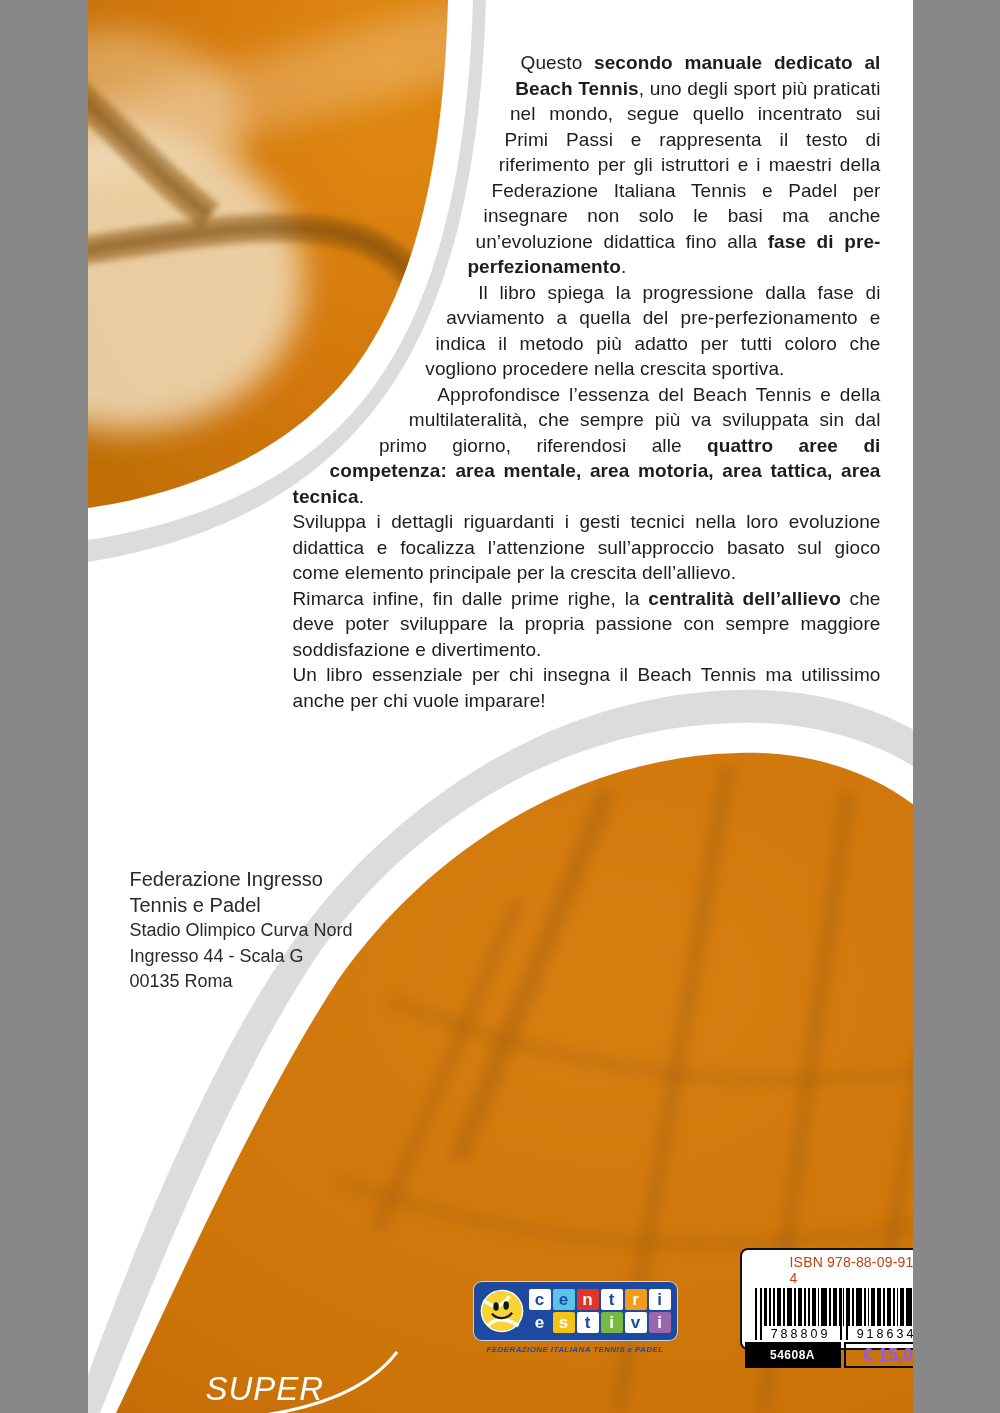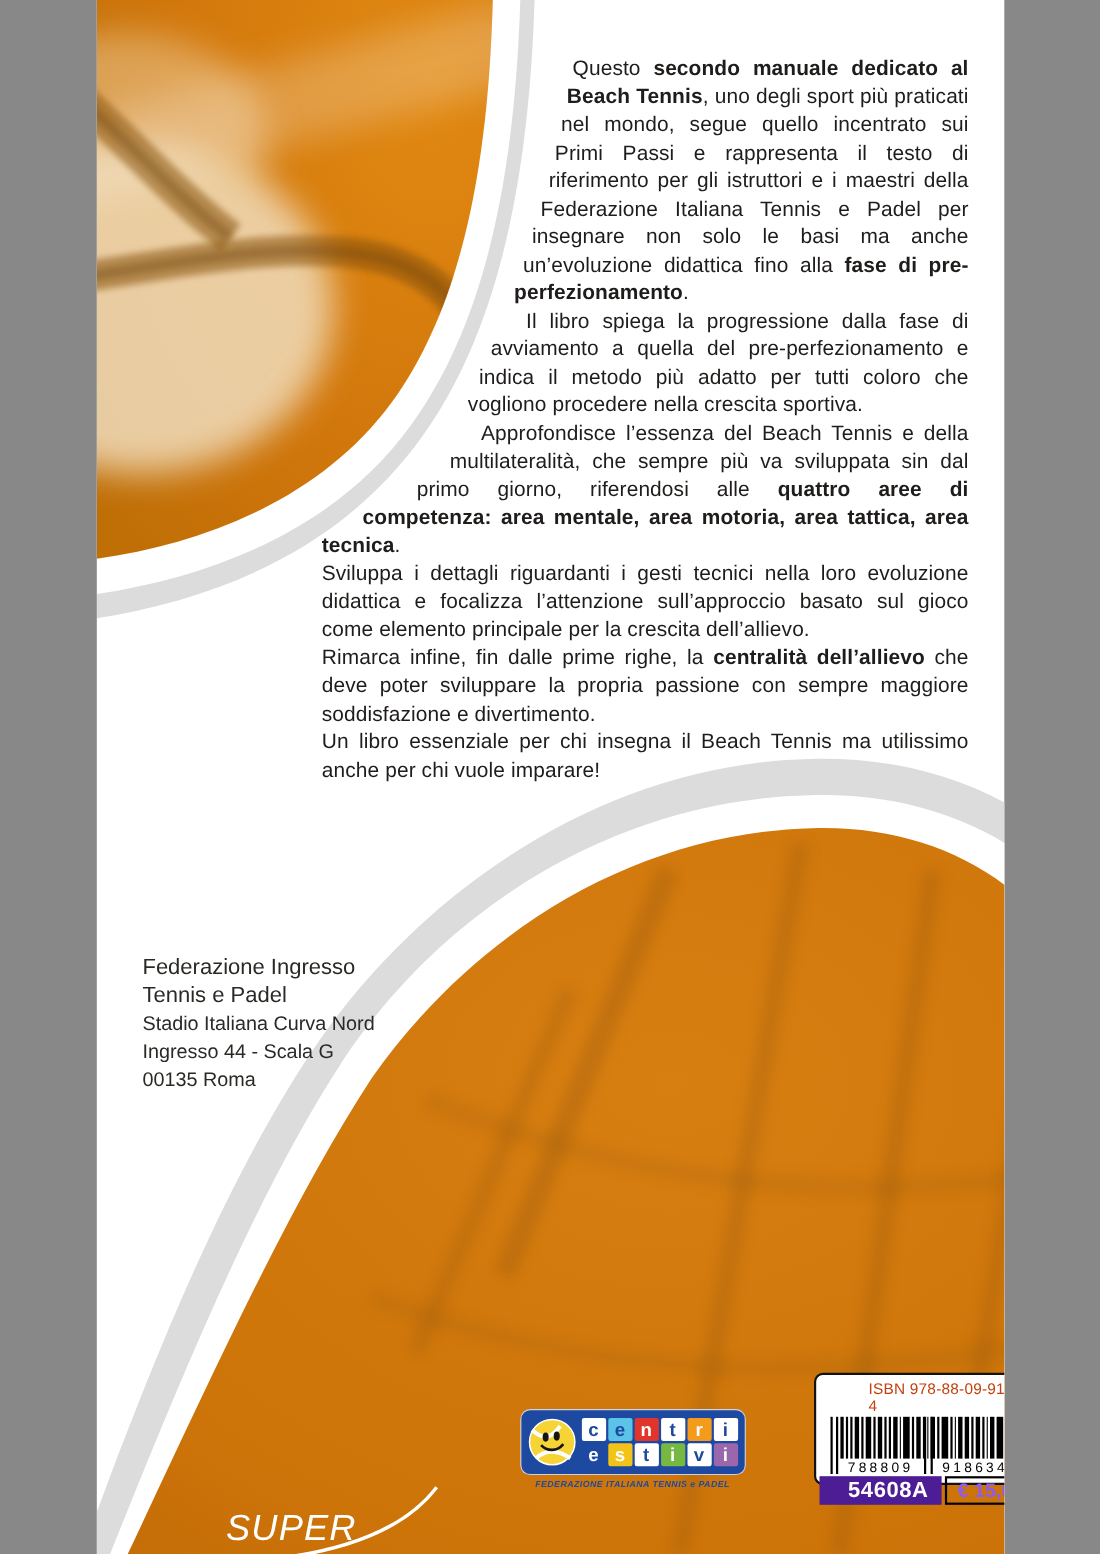--- a/index.html
+++ b/index.html
@@ -48,22 +48,22 @@
   .isbn-label{margin-top:4px;font-size:14px;color:#c2410c;letter-spacing:.2px;margin-left:48px;}
   .barcode{position:relative;width:180px;height:53px;margin:2px auto 0;}
   .bars{position:absolute;left:10px;right:10px;top:0;height:38px;display:flex;
         justify-content:center;align-items:stretch;}
   .bar{background:#000;margin-right:2px;height:100%;}
   .bc-nums{position:absolute;bottom:0;left:0;right:0;height:14px;font-size:12.5px;color:#000000;}
   .bc-num-l{position:absolute;left:12px;width:70px;text-align:center;letter-spacing:3px;}
   .bc-num-r{position:absolute;left:98px;width:70px;text-align:center;letter-spacing:3px;}
   .guard{position:absolute;top:0;width:2px;height:52px;background:#000;}
   .bottomrow{display:flex;height:26px;margin:1px 3px 3px;gap:3px;}
-  .code-box{flex:0 0 96px;background:#4c1d95;color:#fff;font-weight:700;font-size:20px;
-            display:flex;align-items:center;justify-content:center;letter-spacing:.5px;padding-left:15px;}
+  .code-box{flex:0 0 96px;background:#000000;color:#fff;font-weight:700;font-size:12px;
+            display:flex;align-items:center;justify-content:center;letter-spacing:.5px;}
   .price-box{flex:1;border:2px solid #000;box-sizing:border-box;color:#8b5cf6;font-weight:700;
              font-size:18px;display:flex;align-items:center;justify-content:center;}
 </style>
 </head>
 <body>
 
 <div class="page">
 
   <svg class="art" width="1000" height="1413" viewBox="0 0 1000 1413" xmlns="http://www.w3.org/2000/svg">
     <defs>
@@ -132,21 +132,21 @@
       <p class="para ind">Il libro spiega la progressione dalla fase di avviamento a quella del pre-perfezionamento e indica il metodo più adatto per tutti coloro che vogliono procedere nella crescita sportiva.</p>
       <p class="para ind">Approfondisce l’essenza del Beach Tennis e della multilateralità, che sempre più va sviluppata sin dal primo giorno, riferendosi alle <b>quattro aree di competenza: area mentale, area motoria, area tattica, area tecnica</b>.</p>
       <p class="para">Sviluppa i dettagli riguardanti i gesti tecnici nella loro evoluzione didattica e focalizza l’attenzione sull’approccio basato sul gioco come elemento principale per la crescita dell’allievo.</p>
       <p class="para">Rimarca infine, fin dalle prime righe, la <b>centralità dell’allievo</b> che deve poter sviluppare la propria passione con sempre maggiore soddisfazione e divertimento.</p>
       <p class="para">Un libro essenziale per chi insegna il Beach Tennis ma utilissimo anche per chi vuole imparare!</p>
     </div>
 
   <div class="publisher">
     <span class="pub-line pub-big">Federazione Ingresso</span>
     <span class="pub-line pub-big">Tennis e Padel</span>
-    <span class="pub-line pub-small">Stadio Italiana Curva Nord</span>
+    <span class="pub-line pub-small">Stadio Olimpico Curva Nord</span>
     <span class="pub-line pub-small">Ingresso 44 - Scala G</span>
     <span class="pub-line pub-small">00135 Roma</span>
   </div>
 
   <div class="supertennis">
     <svg class="st-swoosh" width="250" height="72" viewBox="0 0 250 72">
       <path d="M44,68 Q158,56 199,2" stroke="#ffffff" stroke-width="3.2" fill="none"></path>
     </svg>
     <span class="st-super">SUPER</span>
     <span class="st-tennis">TENNIS</span>

